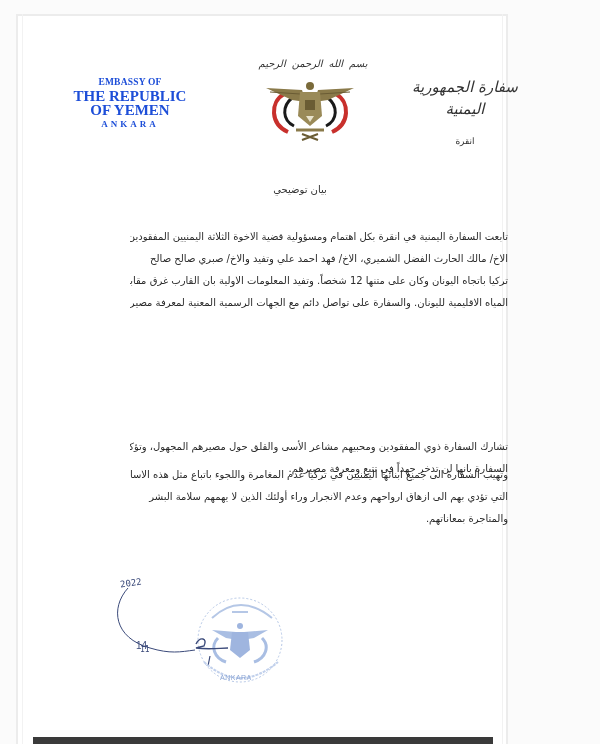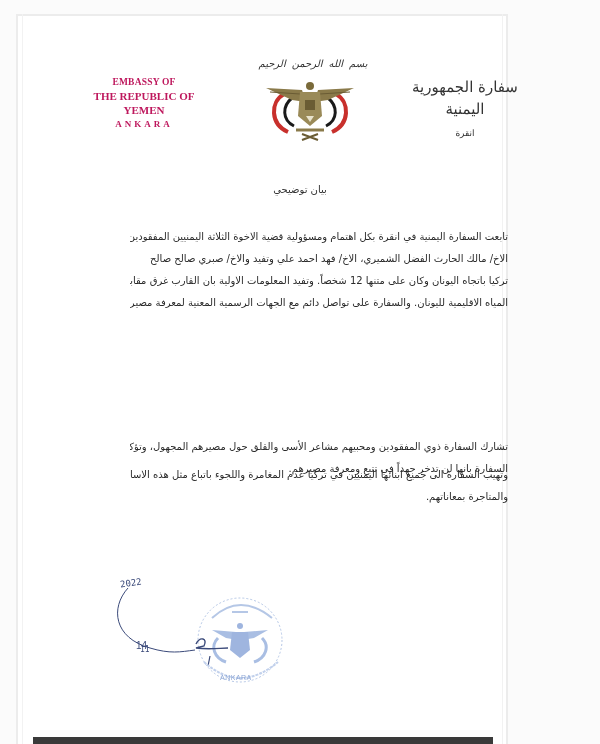--- a/index.html
+++ b/index.html
@@ -38,31 +38,31 @@
       left: 33px;
       top: 737px;
       width: 460px;
       height: 7px;
       background: #3a3a3a;
     }
 
     
     .lh-en {
       position: absolute;
-      left: 76px;
+      left: 62px;
       top: 75px;
       width: 136px;
       text-align: center;
-      color: #be185d;
+      color: #1d4ed8;
       font-family: "Liberation Serif", serif;
       font-weight: bold;
       line-height: 14px;
     }
     .lh-en .l1 { font-size: 9.5px; display: block; letter-spacing: 0.2px; }
-    .lh-en .l2 { font-size: 11px; display: block; }
+    .lh-en .l2 { font-size: 15px; display: block; }
     .lh-en .l3 { font-size: 9px; display: block; letter-spacing: 3px; }
 
     .basmala {
       position: absolute;
       left: 258px;
       top: 58px;
       width: 110px;
       text-align: center;
       font-family: Liberation Mono, monospace;
       font-size: 10px;
@@ -81,22 +81,22 @@
     .lh-ar {
       position: absolute;
       left: 395px;
       top: 76px;
       width: 140px;
       text-align: center;
       direction: rtl;
       color: #333;
       font-family: "DejaVu Serif", serif;
     }
-    .lh-ar .a1 { display: block; font-size: 15px; line-height: 22px; }
-    .lh-ar .a2 { display: block; font-size: 9px; line-height: 14px; margin-top: 6px; }
+    .lh-ar .a1 { display: block; font-size: 15px; font-style: italic; line-height: 22px; }
+    .lh-ar .a2 { display: block; font-size: 9px; line-height: 14px; margin-top: 14px; }
 
     
     .doc-title {
       position: absolute;
       left: 220px;
       top: 184px;
       width: 160px;
       text-align: center;
       direction: rtl;
       font-size: 10px;
@@ -233,20 +233,21 @@
   <span class="line">المياه الاقليمية لليونان. والسفارة على تواصل دائم مع الجهات الرسمية المعنية لمعرفة مصير المفقودين.</span>
 </div>
 
 <div class="body-text p2">
   <span class="line">تشارك السفارة ذوي المفقودين  ومحبيهم مشاعر الأسى والقلق حول مصيرهم المجهول، وتؤكد</span>
   <span class="line">السفارة بانها لن تدخر جهداً في تتبع ومعرفة مصيرهم.</span>
 </div>
 
 <div class="body-text p3">
   <span class="line">وتهيب السفارة الى جميع ابنائها اليمنيين في تركيا عدم المغامرة واللجوء باتباع مثل هذه الاساليب</span>
+  <span class="line">التي تؤدي بهم الى ازهاق ارواحهم وعدم الانجرار وراء أولئك الذين لا يهمهم سلامة البشر</span>
   <span class="line">والمتاجرة بمعاناتهم.</span>
 </div>
 
 <div class="sig-area">
   <svg class="sig-svg" viewBox="0 0 220 140">
 
     <circle cx="140" cy="62" r="42" fill="none" stroke="#b5c7e6" stroke-width="1" stroke-dasharray="2 2"></circle>
 
     <path d="M112 52 L136 54 L138 62 L126 60 Z" fill="#a9bee3"></path>
     <path d="M168 52 L144 54 L142 62 L154 60 Z" fill="#a9bee3"></path>

